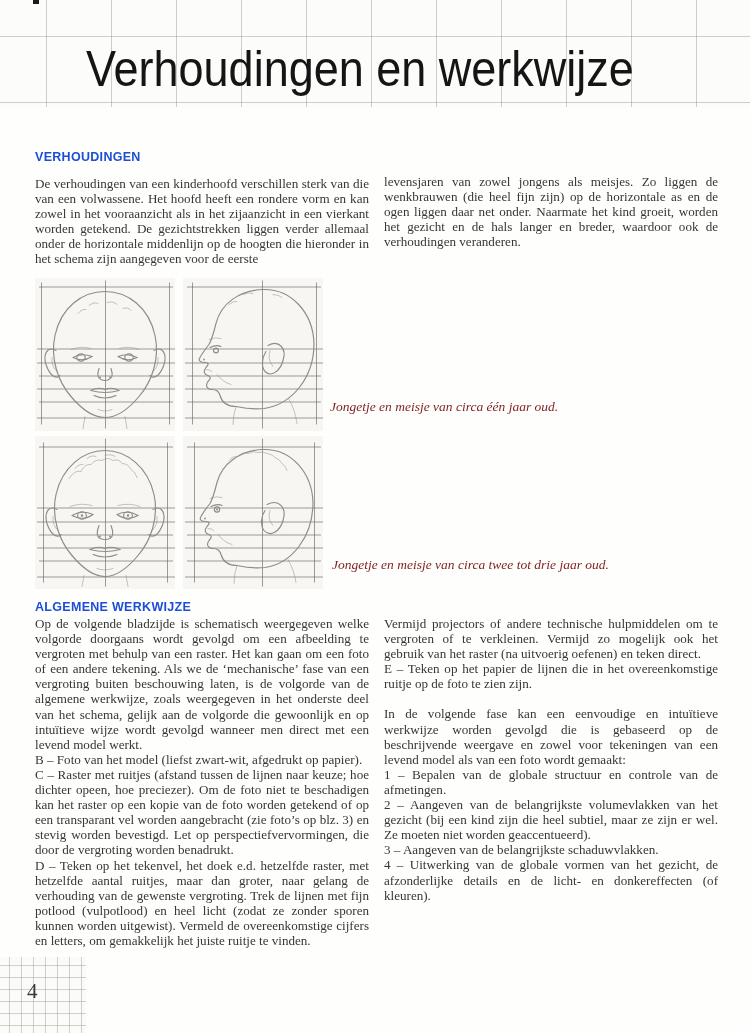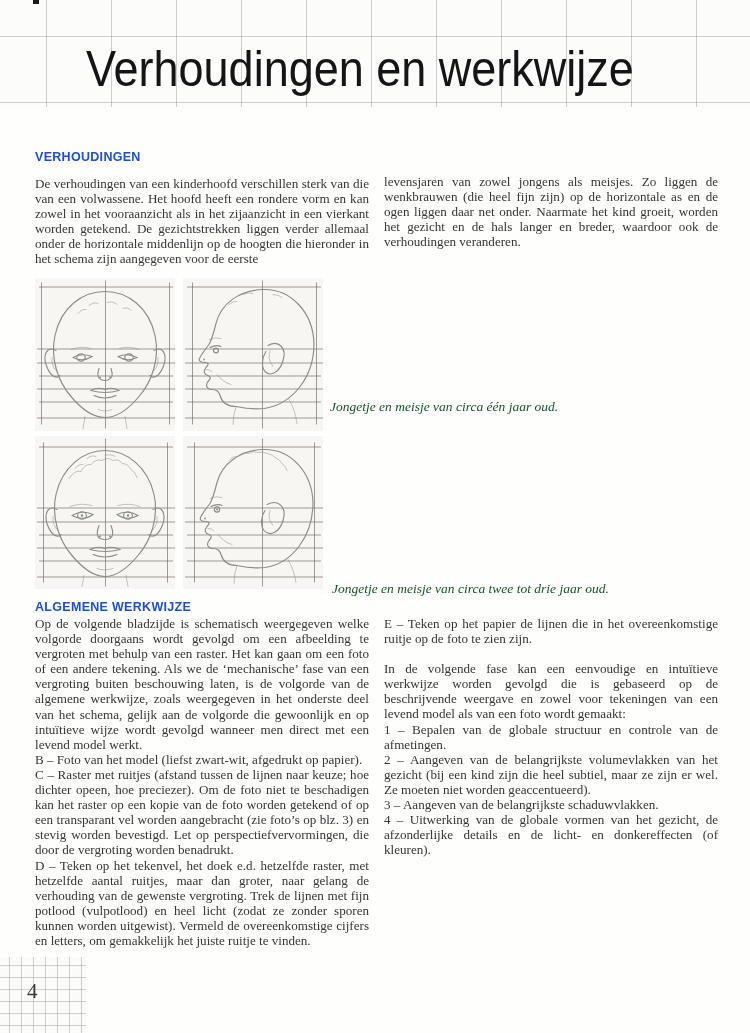--- a/index.html
+++ b/index.html
@@ -41,24 +41,24 @@
   .s1-right{position:absolute;left:384px;top:174px;width:334px;}
 
   .figrow{position:absolute;left:35px;display:flex;gap:8px;}
   .figrow1{top:278px;}
   .figrow2{top:436px;}
   figure{margin:0;padding:0;background:#f7f6f3;}
   figure svg{display:block;}
   .caption{
     position:absolute;margin:0;
     font-family:"Liberation Serif",serif;font-style:italic;
-    font-size:13.5px;line-height:1.3;color:#14532d;white-space:nowrap;
+    font-size:13.5px;line-height:1.3;color:#7f1d1d;white-space:nowrap;
   }
   .caption1{left:330px;top:398px;}
-  .caption2{left:332px;top:556px;margin-top:24px;}
+  .caption2{left:332px;top:556px;}
 
   .s2-heading{left:35px;top:600px;}
   .col{position:absolute;top:616px;width:334px;}
   .s2-left{left:35px;}
   .s2-right{left:384px;}
   .col p{margin:0;}
   .gap-before{margin-top:15px !important;}
 
   
   .footer-grid{
@@ -254,20 +254,21 @@
   <h2 class="heading s2-heading">ALGEMENE WERKWIJZE</h2>
 
   <div class="col s2-left">
     <p class="body">Op de volgende bladzijde is schematisch weergegeven welke volgorde doorgaans wordt gevolgd om een afbeelding te vergroten met behulp van een raster. Het kan gaan om een foto of een andere tekening. Als we de ‘mechanische’ fase van een vergroting buiten beschouwing laten, is de volgorde van de algemene werkwijze, zoals weergegeven in het onderste deel van het schema, gelijk aan de volgorde die gewoonlijk en op intuïtieve wijze wordt gevolgd wanneer men direct met een levend model werkt.</p>
     <p class="body">B – Foto van het model (liefst zwart-wit, afgedrukt op papier).</p>
     <p class="body">C – Raster met ruitjes (afstand tussen de lijnen naar keuze; hoe dichter opeen, hoe preciezer). Om de foto niet te beschadigen kan het raster op een kopie van de foto worden getekend of op een transparant vel worden aangebracht (zie foto’s op blz. 3) en stevig worden bevestigd. Let op perspectiefvervormingen, die door de vergroting worden benadrukt.</p>
     <p class="body">D – Teken op het tekenvel, het doek e.d. hetzelfde raster, met hetzelfde aantal ruitjes, maar dan groter, naar gelang de verhouding van de gewenste vergroting. Trek de lijnen met fijn potlood (vulpotlood) en heel licht (zodat ze zonder sporen kunnen worden uitgewist). Vermeld de overeenkomstige cijfers en letters, om gemakkelijk het juiste ruitje te vinden.</p>
   </div>
 
   <div class="col s2-right">
+    <p class="body">Vermijd projectors of andere technische hulpmiddelen om te vergroten of te verkleinen. Vermijd zo mogelijk ook het gebruik van het raster (na uitvoerig oefenen) en teken direct.</p>
     <p class="body">E – Teken op het papier de lijnen die in het overeenkomstige ruitje op de foto te zien zijn.</p>
     <p class="body gap-before">In de volgende fase kan een eenvoudige en intuïtieve werkwijze worden gevolgd die is gebaseerd op de beschrijvende weergave en zowel voor tekeningen van een levend model als van een foto wordt gemaakt:</p>
     <p class="body">1 – Bepalen van de globale structuur en controle van de afmetingen.</p>
     <p class="body">2 – Aangeven van de belangrijkste volumevlakken van het gezicht (bij een kind zijn die heel subtiel, maar ze zijn er wel. Ze moeten niet worden geaccentueerd).</p>
     <p class="body">3 – Aangeven van de belangrijkste schaduwvlakken.</p>
     <p class="body">4 – Uitwerking van de globale vormen van het gezicht, de afzonderlijke details en de licht- en donkereffecten (of kleuren).</p>
   </div>
 
   <div class="footer-grid">
     <div class="page-number">4</div>

